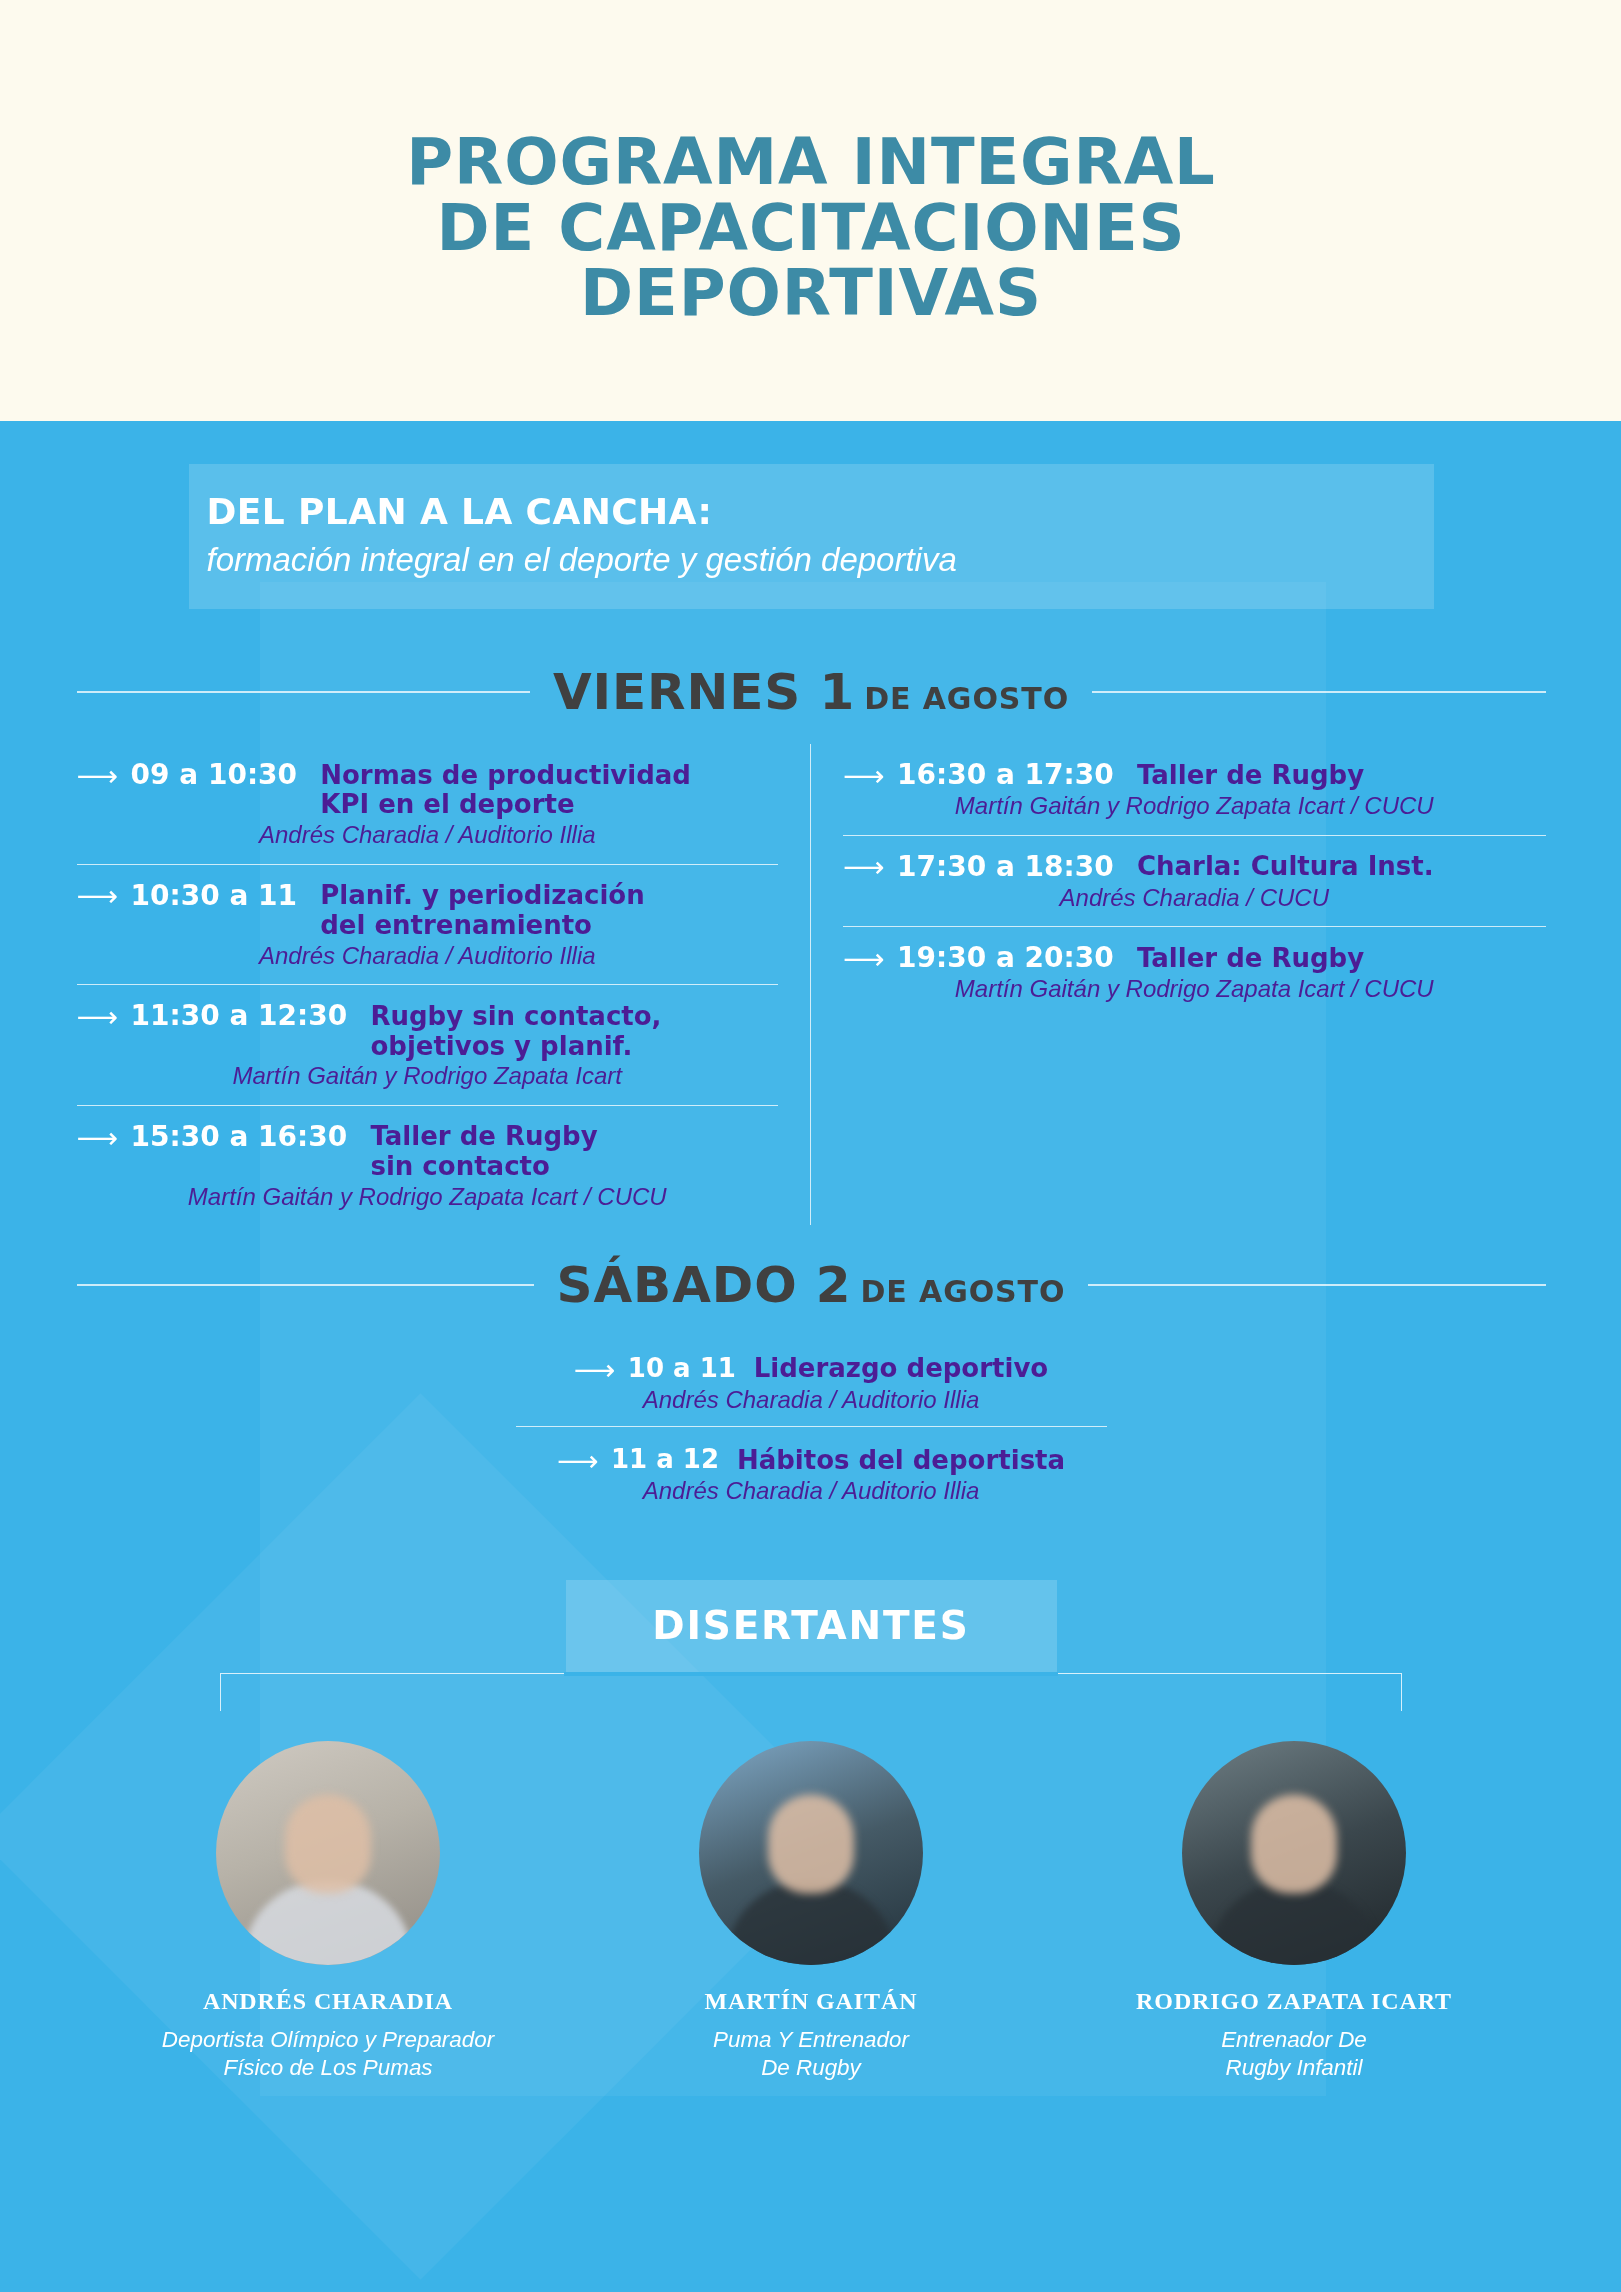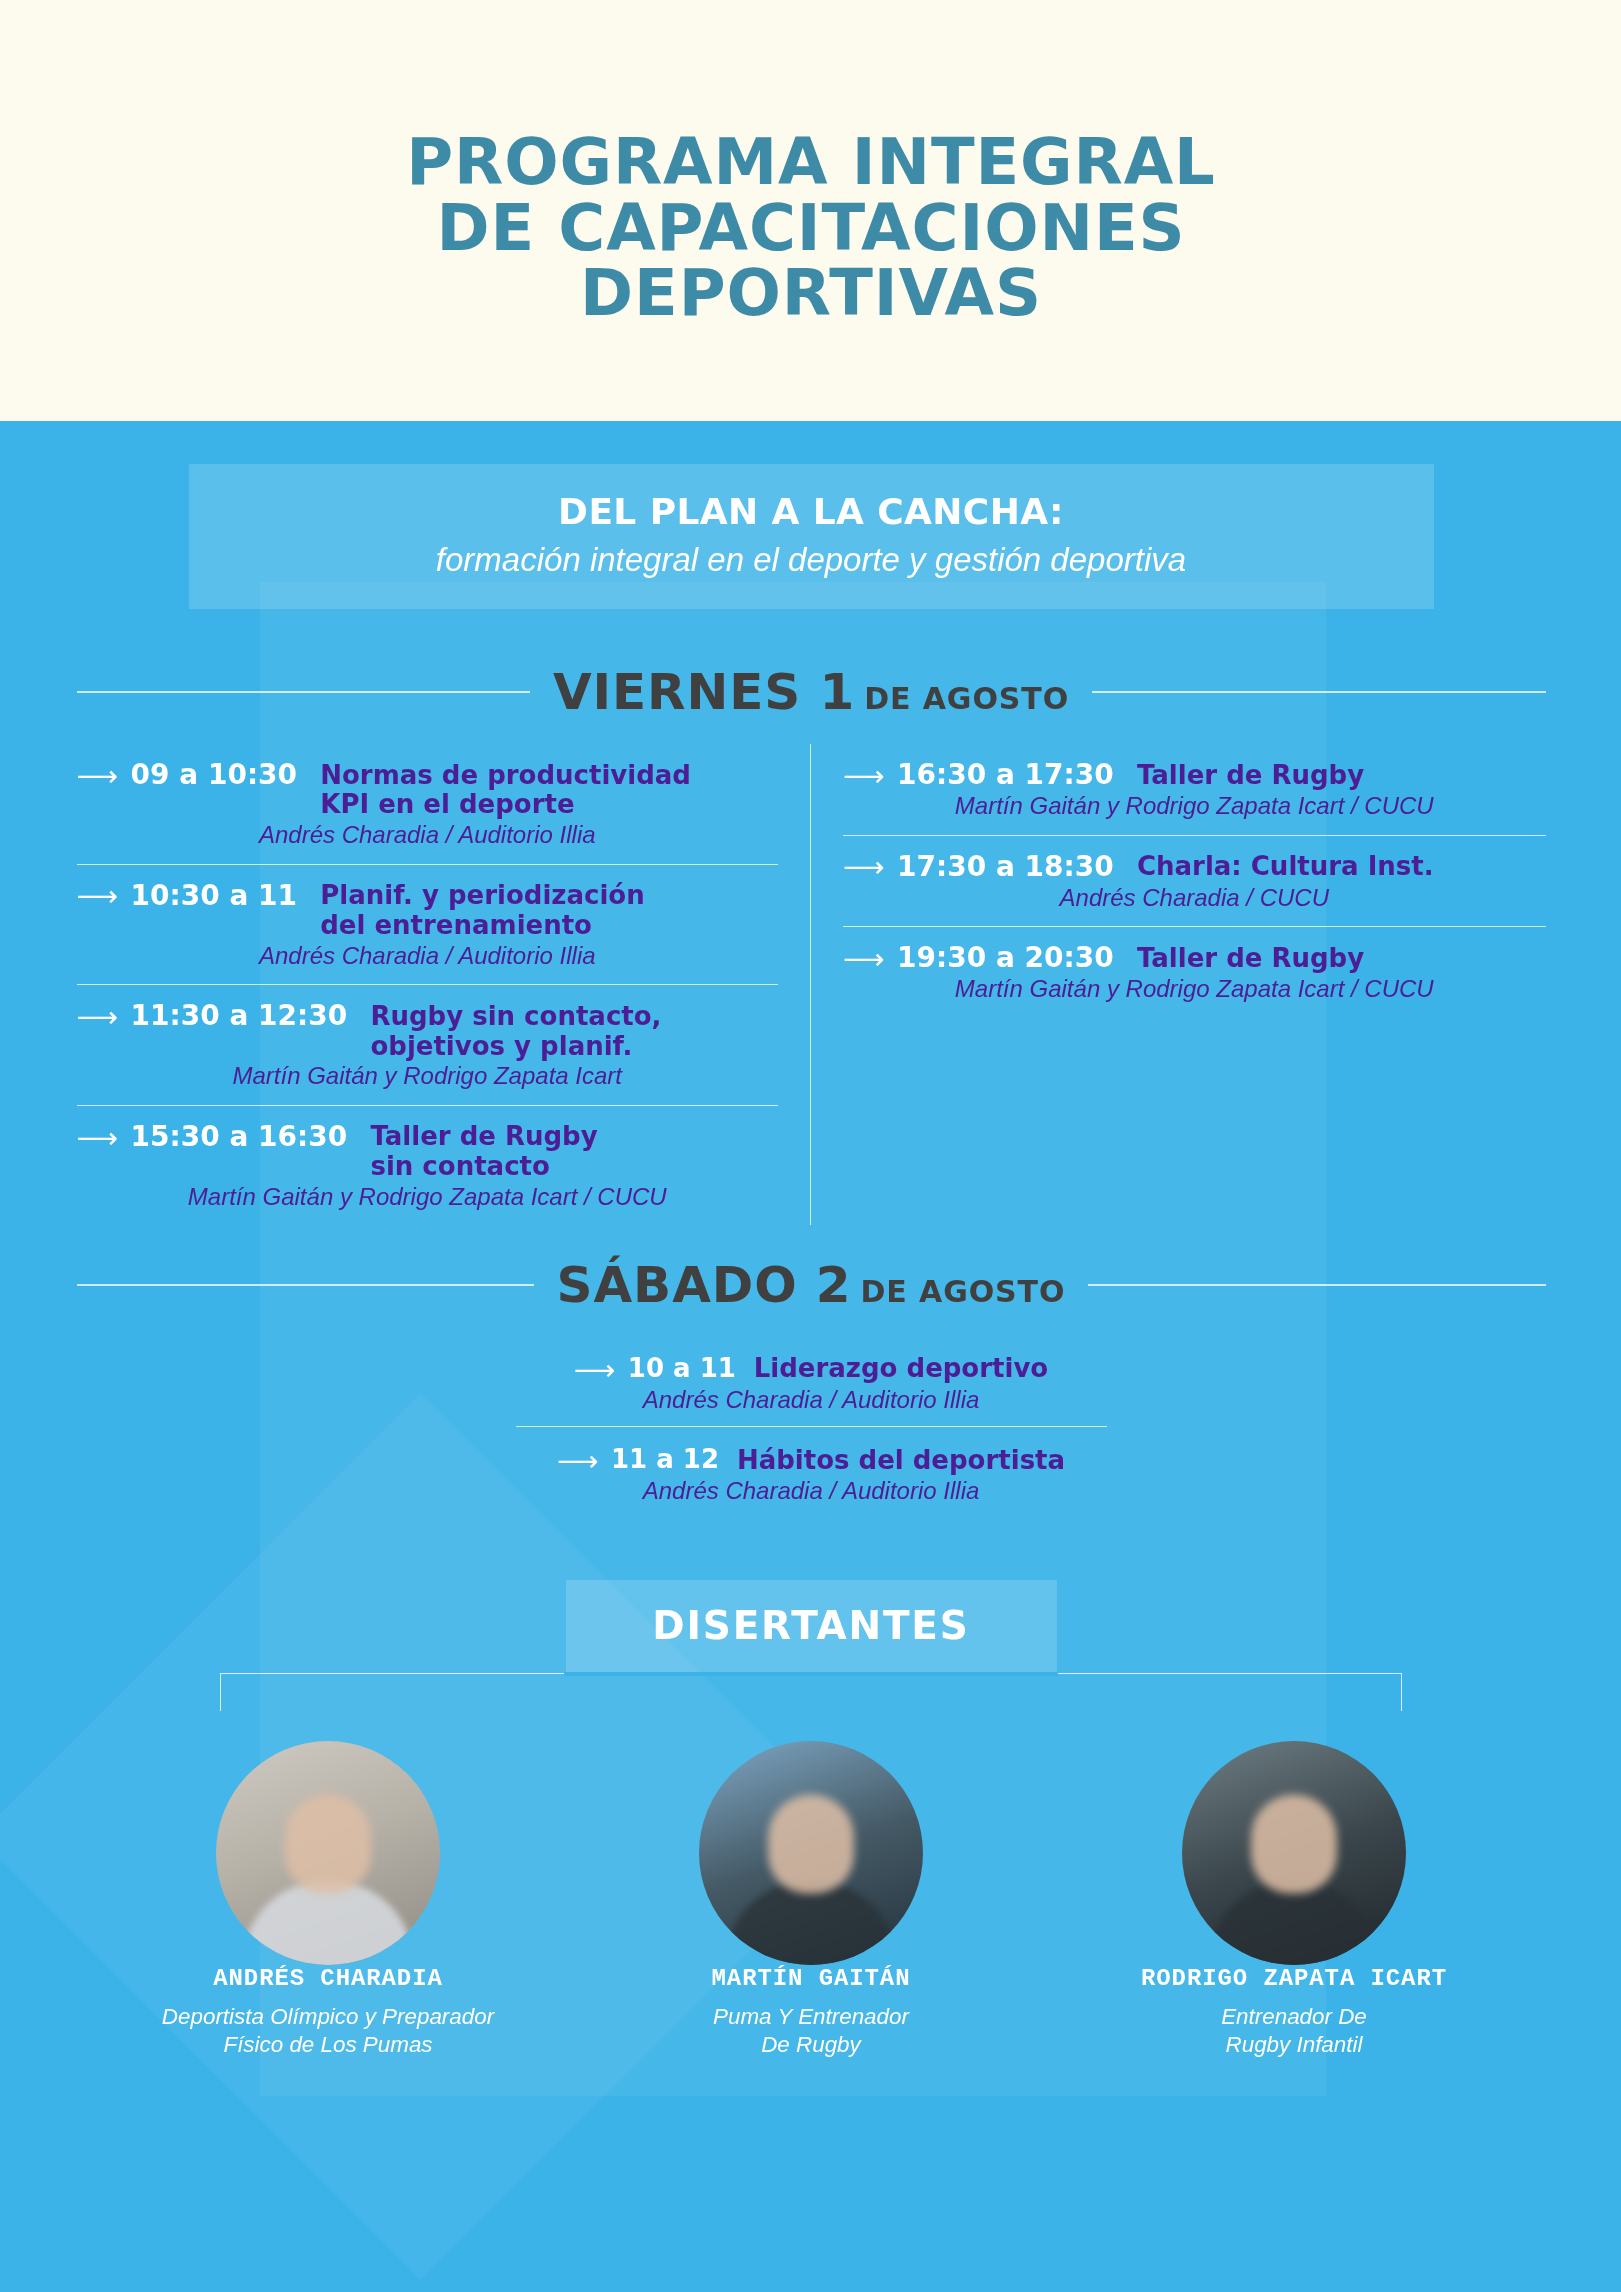--- a/index.html
+++ b/index.html
@@ -66,21 +66,21 @@
     pointer-events: none;
   }
   .content { position: relative; z-index: 2; }
 
   
   .subtitle-band {
     width: 1245px;
     margin: 43px auto 0;
     background: rgba(255,255,255,0.16);
     padding: 27px 18px 30px;
-    text-align: center;
+    text-align: left;
   }
   .subtitle-band .st1 {
     font-family: "DejaVu Sans", sans-serif;
     font-weight: 700;
     font-size: 36px;
     letter-spacing: 0.4px;
     color: #ffffff;
     text-transform: uppercase;
   }
   .subtitle-band .st2 {
@@ -251,21 +251,22 @@
     bottom: -23px;
     transform: translateX(-50%);
     width: 170px;
     height: 107px;
     border-radius: 81px 81px 0 0;
     background: rgba(40,48,54,0.75);
     filter: blur(3.6px);
   }
   .photo-a .body { background: rgba(215,219,224,0.85); }
   .sp-name {
-    font-family: Liberation Mono, monospace;
+    margin-top: 23px;
+    font-family: Liberation Serif, serif;
     font-weight: 700;
     font-size: 24px;
     letter-spacing: 0.9px;
     color: #ffffff;
     text-transform: uppercase;
   }
   .sp-role {
     margin-top: 10.7px;
     font-style: italic;
     font-size: 22.4px;

